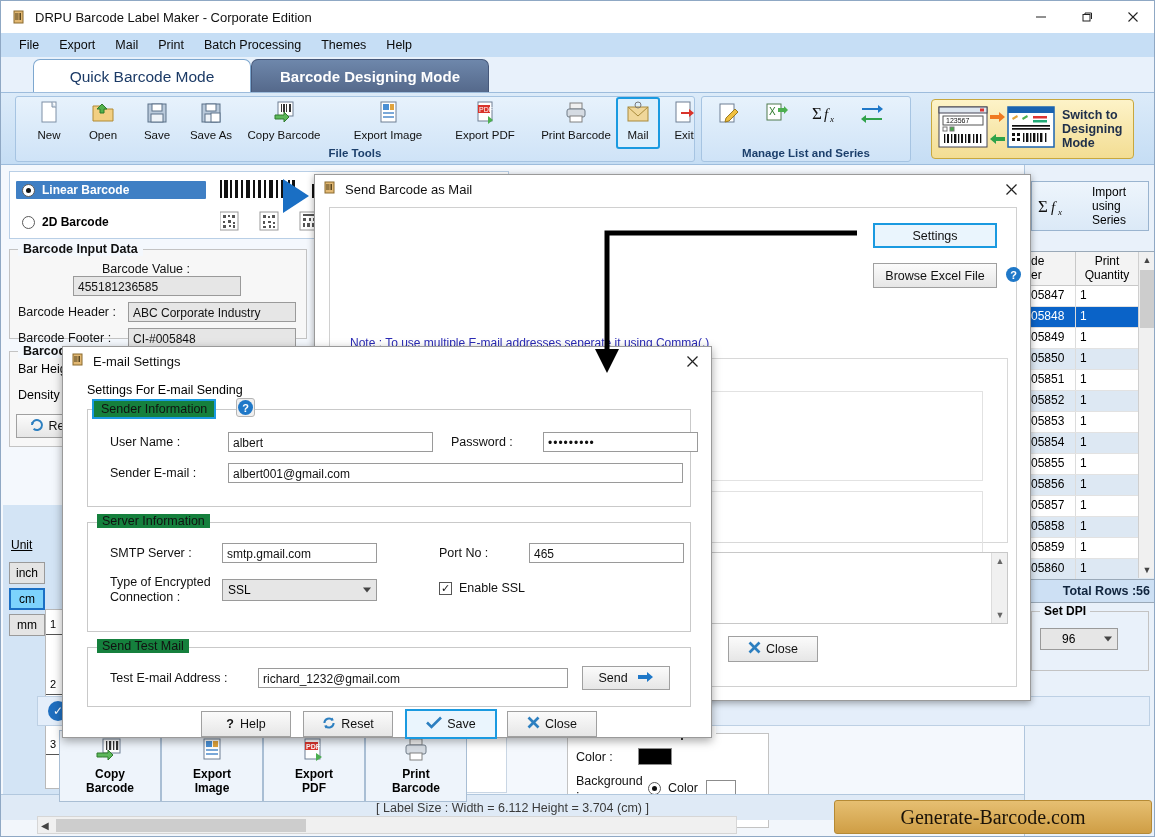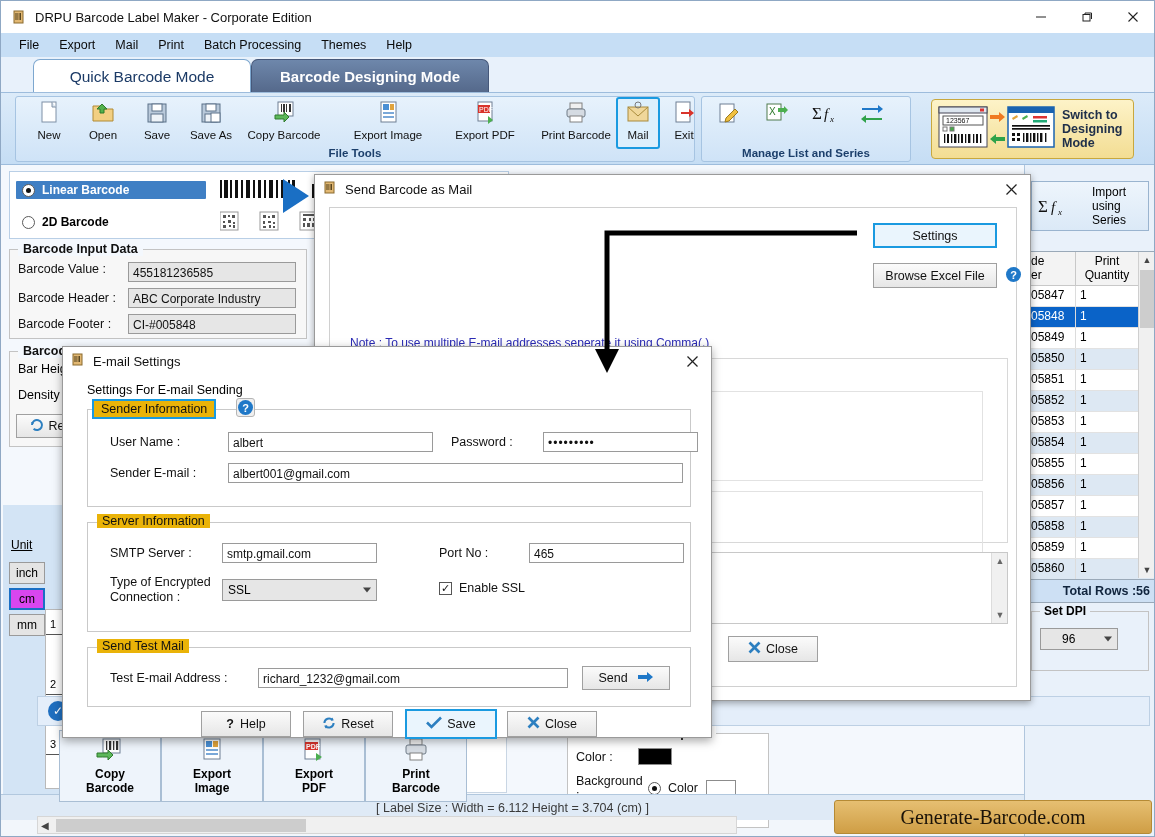--- a/index.html
+++ b/index.html
@@ -152,21 +152,21 @@
 
   .unitcol {
     position:absolute; left:2px; top:340px; width:60px; height:300px;
     background:#d3e4f5;
   }
   .unitbtn {
     position:absolute; left:6px; width:36px; height:22px;
     border:1px solid #9a9a9a; background:#e4e4e4;
     display:flex;align-items:center;justify-content:center;font-size:12px;
   }
-  .unitbtn.active { border:2px solid #1a6fc4; background:#d946ef; }
+  .unitbtn.active { border:2px solid #1a6fc4; background:#7dd3fc; }
   .unitlabel {
     position:absolute; left:8px; font-size:12px; text-decoration:underline;
   }
   .ruler {
     position:absolute; left:44px; top:444px; width:22px; height:180px;
     background:#ffffff; border:1px solid #b9b9b9;
   }
   .ruler .tick { position:absolute; left:0; width:22px; border-top:1px solid #555; }
   .ruler .tnum { position:absolute; left:4px; font-size:11px; }
 
@@ -309,21 +309,21 @@
   
   .dlgset {
     position:absolute; left:61px; top:345px; width:650px; height:392px;
     background:#ffffff; border:1px solid #9a9a9a;
     box-shadow:0 3px 9px rgba(0,0,0,.35);
   }
   .setgroup {
     position:absolute; border:1px solid #c9c9c9; background:#fff;
   }
   .setgroup > .gt {
-    position:absolute; top:-9px; left:9px; background:#eab308; padding:0 5px;
+    position:absolute; top:-9px; left:9px; background:#15803d; padding:0 5px;
     font-size:12.5px; color:#111;
   }
   .setgroup > .gt.hl {
     border:2px solid #1a9ae0; padding:1px 7px; top:-11px; left:4px;
   }
   .helpbtn {
     width:19px;height:19px;border-radius:3px;border:1px solid #b5b5b5;background:#efefef;
     display:flex;align-items:center;justify-content:center;
   }
   .qcircle {
@@ -713,21 +713,21 @@
           </svg>
         </span>
       </div>
     </div>
 
     <div class="bluearrow"></div>
 
     <div class="group" style="left:8px; top:84px; width:298px; height:90px;">
       <div class="gtitle">Barcode Input Data</div>
       <div style="position:absolute; left:8px; top:12px;">
-        <div style="display:flex;align-items:flex-start;margin-bottom:6px;">
+        <div style="display:flex;align-items:center;margin-bottom:6px;flex-direction:column;">
           <span class="fieldlabel" style="width:110px;">Barcode Value :</span>
           <span class="txtbox" style="width:168px;">455181236585</span>
         </div>
         <div style="display:flex;align-items:center;margin-bottom:6px;">
           <span class="fieldlabel" style="width:110px;">Barcode Header :</span>
           <span class="txtbox" style="width:168px;">ABC Corporate Industry</span>
         </div>
         <div style="display:flex;align-items:center;">
           <span class="fieldlabel" style="width:110px;">Barcode Footer :</span>
           <span class="txtbox" style="width:168px;">CI-#005848</span>

